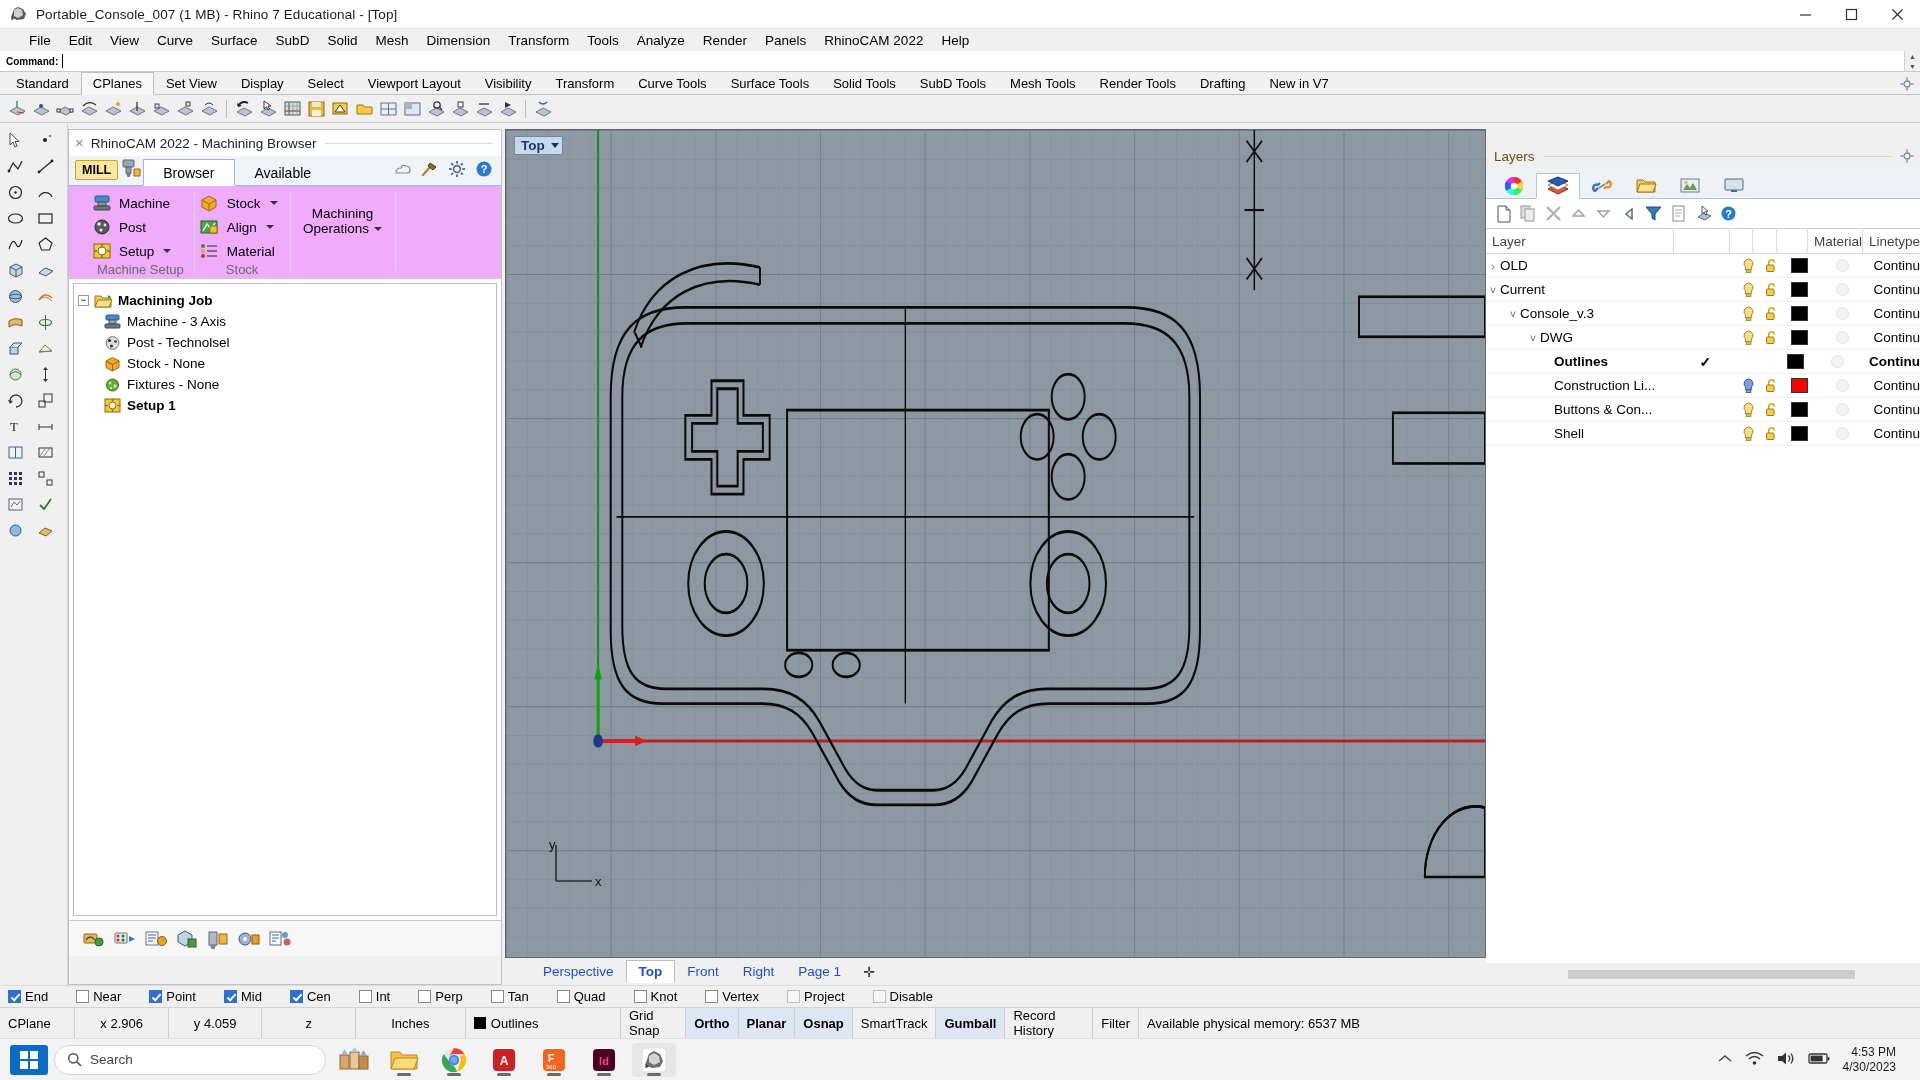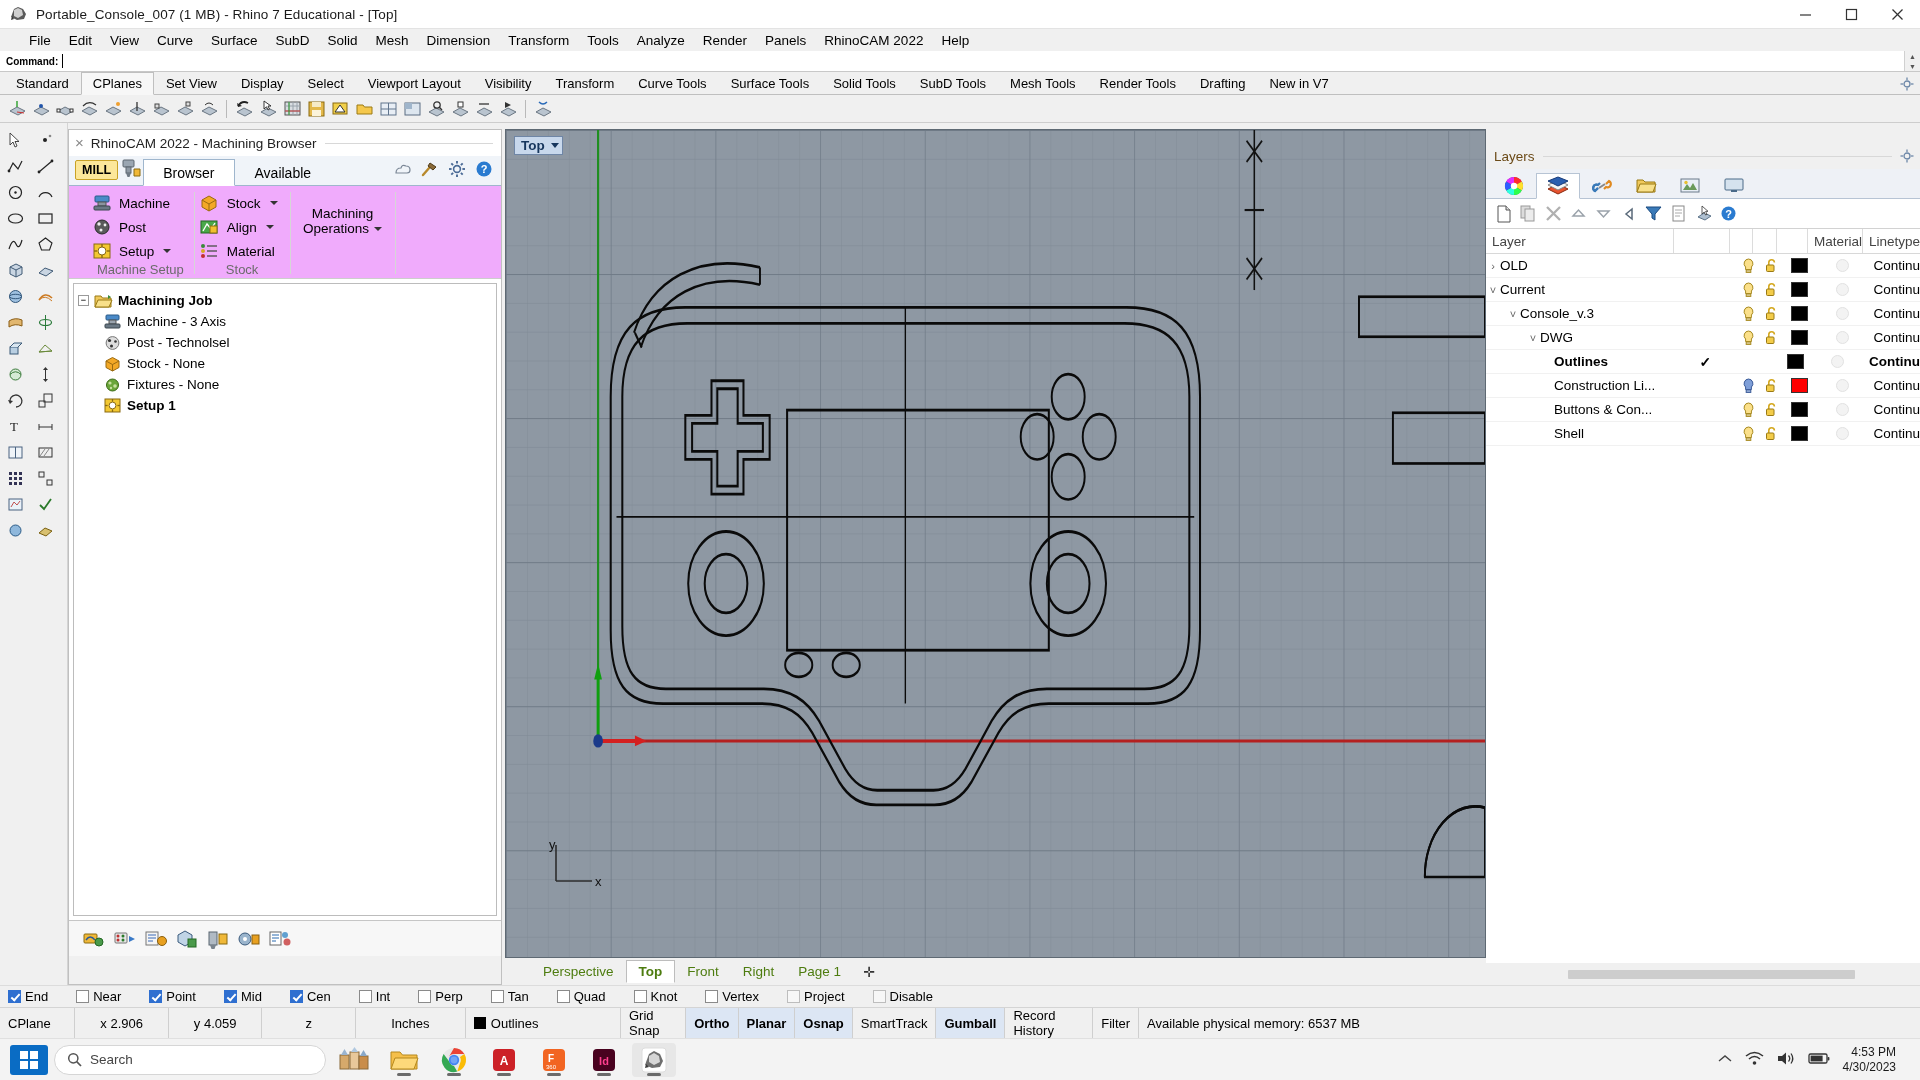--- a/index.html
+++ b/index.html
@@ -107,21 +107,21 @@
 
   
   .viewwrap { flex:1; margin:6px 0 0 3px; display:flex; flex-direction:column; min-width:0; }
   .viewport { flex:1; position:relative; background:#8e98a3; border:1px solid #5e6973; overflow:hidden; }
   .vp-label { position:absolute; left:8px; top:6px; display:flex; align-items:center; gap:0px;
               background:#c8d8ec; border:1px solid #6f86a6; padding:1px 3px 1px 6px; font-size:13.5px;
               font-weight:bold; color:#17365d; z-index:6;}
   .vp-label .arr { width:0;height:0;border-left:4px solid transparent;border-right:4px solid transparent;
                    border-top:5px solid #17365d; margin-left:6px;}
   .vptabs { height:27px; background:#f0f0f0; display:flex; align-items:center; padding-left:26px; gap:0px;}
-  .vptab { font-size:13.5px; padding:3px 12px; color:#4d7c0f; }
+  .vptab { font-size:13.5px; padding:3px 12px; color:#1d4ed8; }
   .vptab.active { background:#ffffff; border:1px solid #bdbdbd; border-bottom-color:#fff; font-weight:bold;}
   .vpplus { margin-left:10px; color:#333; font-size:14px;}
 
   
   .rightpanel { width:434px; background:#f0f0f0; display:flex; flex-direction:column; margin-top:20px;}
   .rp-title { height:26px; display:flex; align-items:center; padding-left:8px; }
   .rp-title .t { font-size:13.5px; color:#6b4a17; }
   .rp-title .rule { flex:1; height:1px; background:#d8d8d8; margin:0 8px; }
   .rp-title .g { width:14px; height:14px; margin-right:6px; }
   .rp-tabs { height:30px; background:#eef1f6; border-bottom:1px solid #b7c4d4; display:flex;

